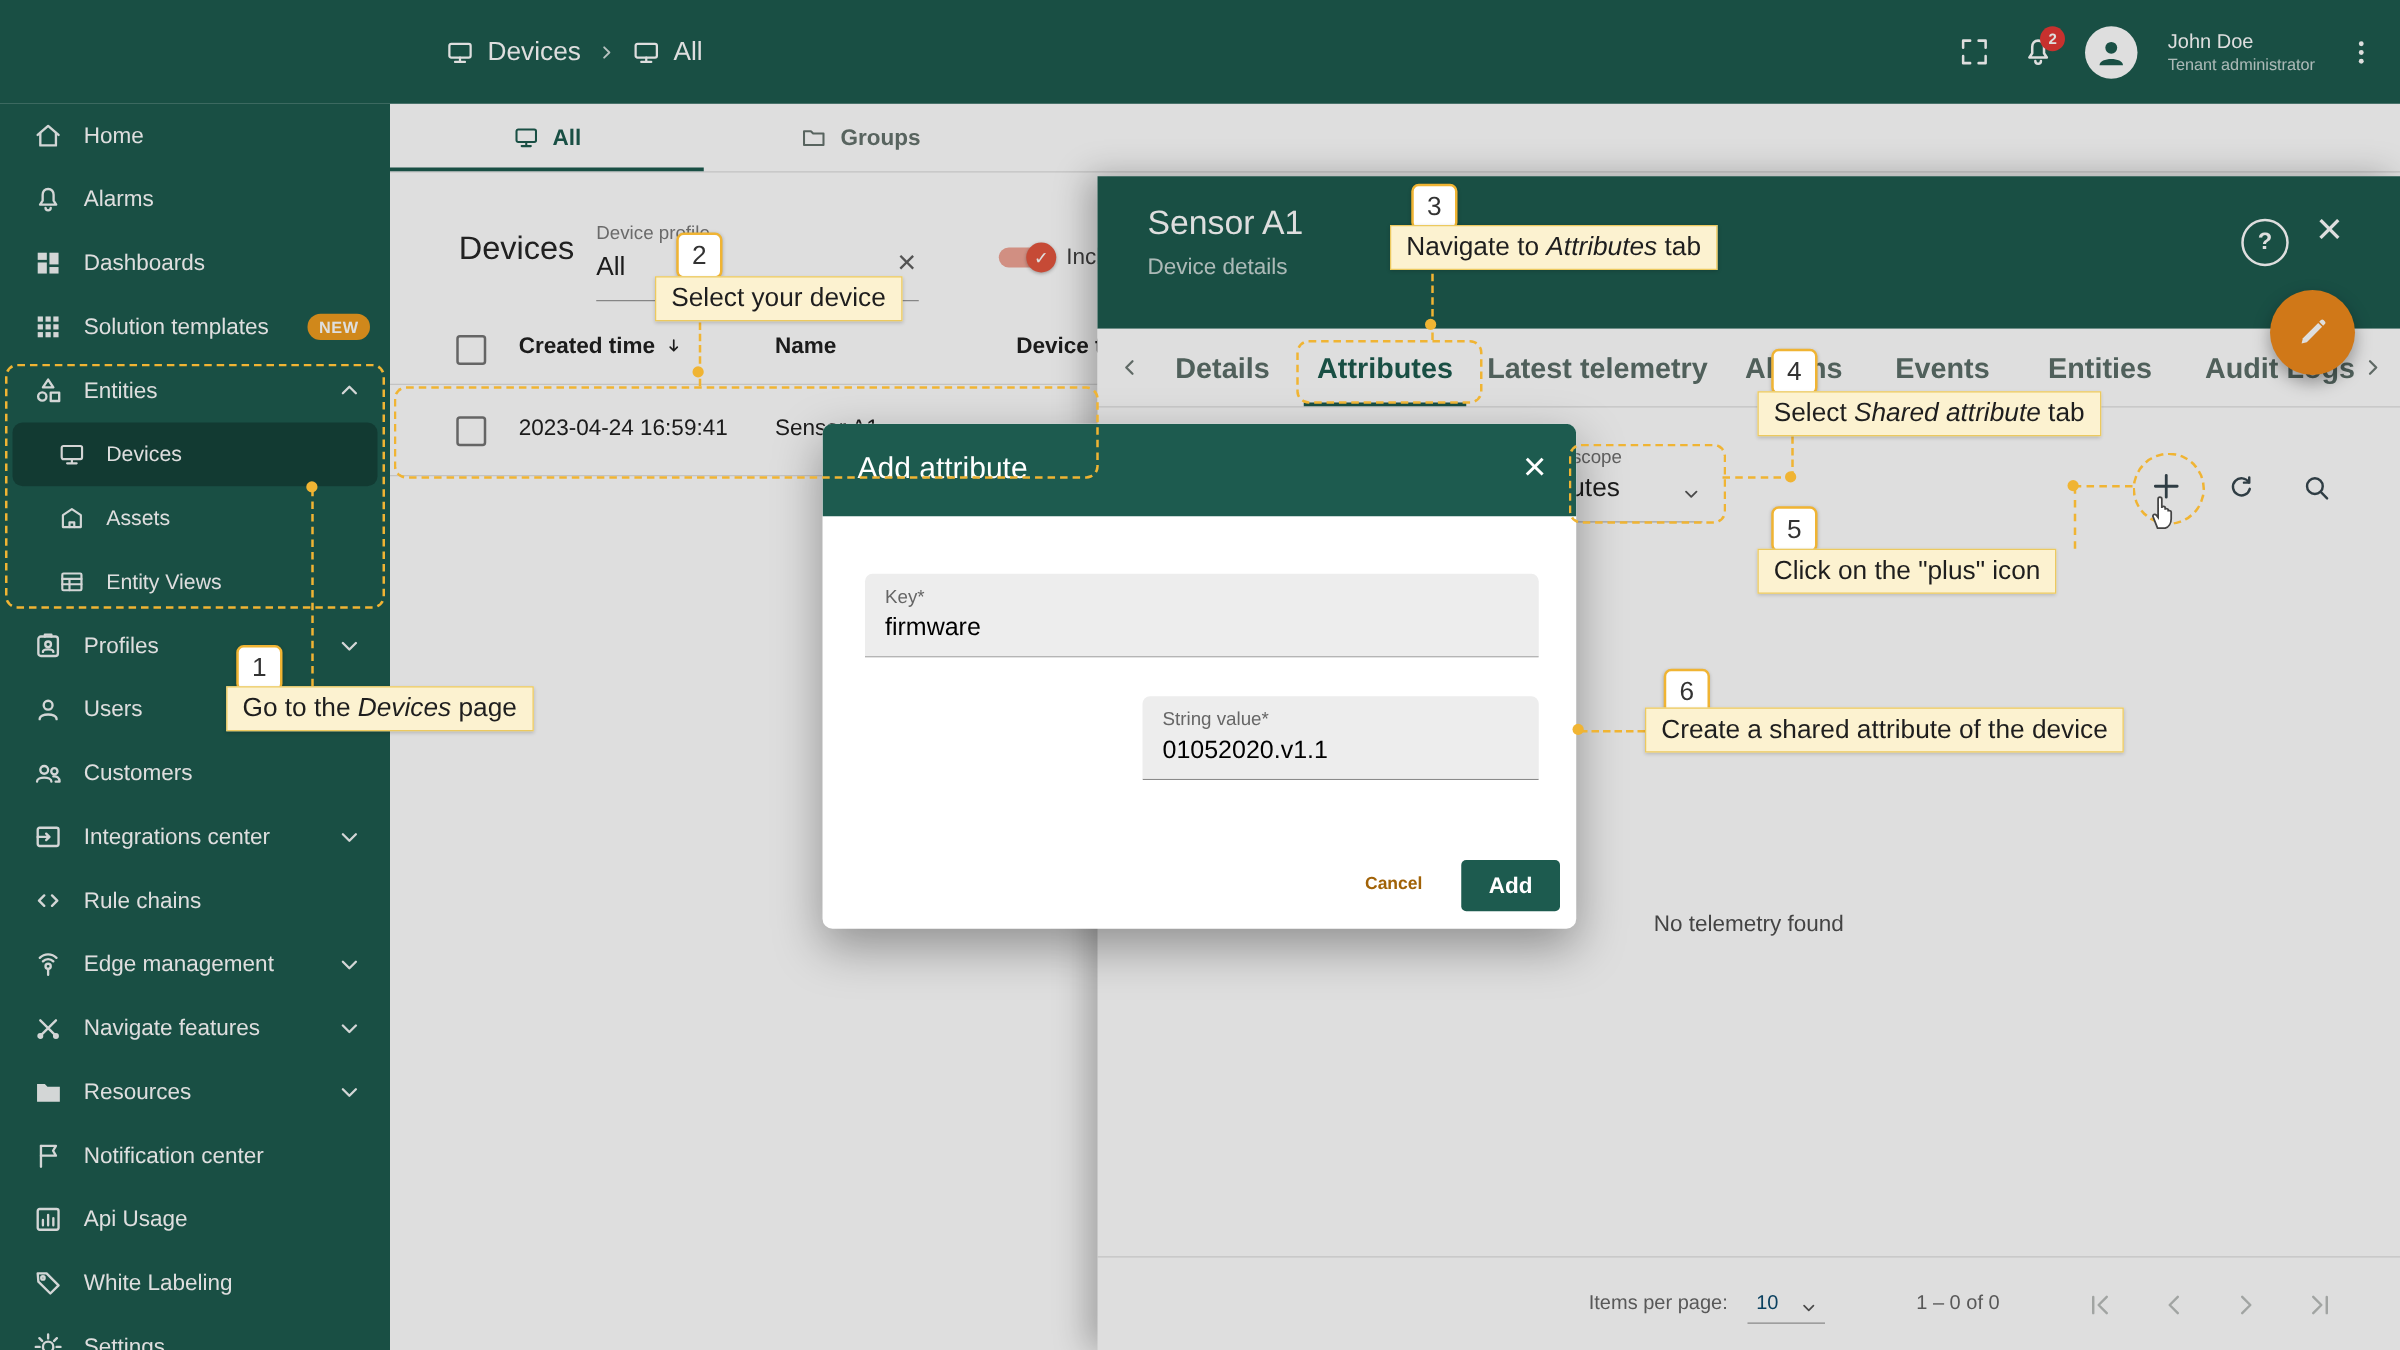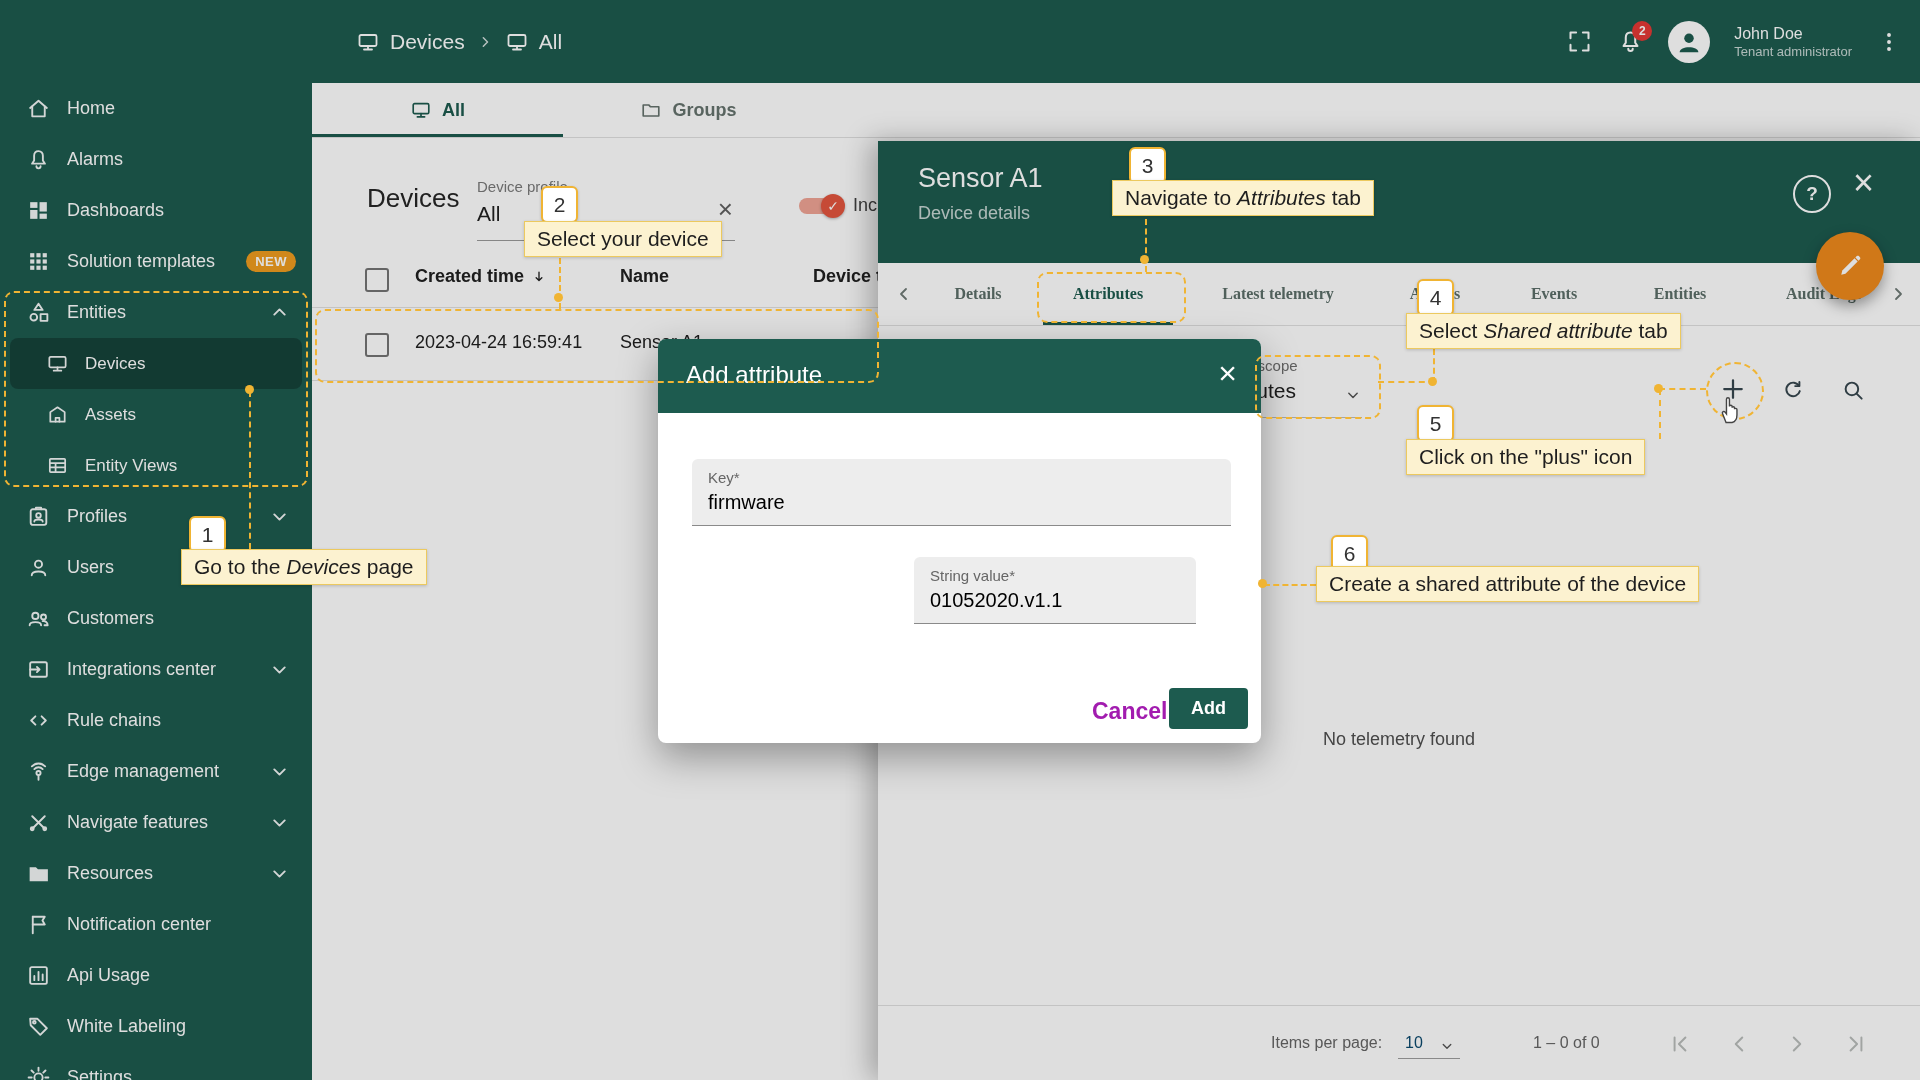--- a/index.html
+++ b/index.html
@@ -63,21 +63,21 @@
   .d-header{position:absolute;left:0;top:0;right:0;height:122px;background:#1d5b4f;color:#fff;}
   .d-title{position:absolute;left:40px;top:22px;font-size:27px;font-weight:500;}
   .d-subtitle{position:absolute;left:40px;top:62px;font-size:18px;opacity:.75;}
   .d-help{position:absolute;left:915px;top:34px;width:34px;height:34px;border:2px solid #fff;border-radius:50%;
     color:#fff;font-size:19px;font-weight:700;display:flex;align-items:center;justify-content:center;cursor:pointer;}
   .d-close{position:absolute;left:975px;top:24px;font-size:36px;color:#fff;cursor:pointer;line-height:1;}
   .fab{position:absolute;left:938px;top:91px;width:68px;height:68px;border-radius:50%;background:#ef8a1c;
     display:flex;align-items:center;justify-content:center;box-shadow:0 6px 14px rgba(0,0,0,.35);cursor:pointer;z-index:3;}
   .d-tabs{position:absolute;left:0;top:122px;right:0;height:62px;border-bottom:1px solid #e0e0e0;background:#fff;}
   .dtab{position:absolute;top:0;height:62px;line-height:62px;transform:translateX(-50%);
-    font-size:16px;font-weight:600;color:#5c6f69;white-space:nowrap;cursor:pointer;font-family:Liberation Serif, serif;}
+    font-size:23px;font-weight:600;color:#5c6f69;white-space:nowrap;cursor:pointer;}
   .dtab.active{color:#1d5b4f;}
   .d-ink{position:absolute;left:165px;bottom:0;width:130px;height:3px;background:#1d5b4f;}
   .tab-chev{position:absolute;top:19px;color:#6f7a76;cursor:pointer;}
   .scope-label{position:absolute;left:272px;top:216px;font-size:15px;color:#6f6f6f;white-space:nowrap;}
   .scope-value{position:absolute;left:272px;top:238px;font-size:21px;color:#212121;white-space:nowrap;cursor:pointer;}
   .scope-arrow{position:absolute;left:465px;top:244px;color:#555;}
   .scope-line{position:absolute;left:272px;top:276px;width:212px;border-bottom:1px solid #bdbdbd;}
   .tool-ic{position:absolute;color:#37474f;cursor:pointer;}
   .d-empty{position:absolute;left:0;right:0;top:588px;text-align:center;font-size:18px;color:#4f4f4f;}
   .d-pager{position:absolute;left:0;right:0;top:864px;height:76px;border-top:1px solid #e0e0e0;}
@@ -89,22 +89,22 @@
   .dialog{position:absolute;left:658px;top:339px;width:603px;height:404px;background:#fff;border-radius:8px;
     overflow:hidden;z-index:50;box-shadow:0 14px 38px rgba(0,0,0,.35);}
   .dlg-header{position:absolute;left:0;top:0;right:0;height:74px;background:#1d5b4f;color:#fff;}
   .dlg-title{position:absolute;left:28px;top:22px;font-size:24px;font-weight:500;}
   .dlg-close{position:absolute;right:24px;top:18px;font-size:32px;cursor:pointer;line-height:1;}
   .ffield{position:absolute;background:#ededed;border-bottom:1px solid #8a8a8a;border-radius:6px 6px 0 0;height:66px;}
   .ff-label{position:absolute;left:16px;top:10px;font-size:15px;color:#666;}
   .ff-value{position:absolute;left:16px;bottom:11px;font-size:20px;color:#000000;white-space:nowrap;}
   .ff-ticon{position:absolute;left:16px;bottom:10px;font-size:21px;font-weight:700;color:#5f6368;}
   .ff-arrow{position:absolute;right:10px;bottom:14px;color:#555;}
-  .dlg-cancel{position:absolute;left:428px;top:358px;background:none;border:none;color:#a21caf;
-    font-family:inherit;font-size:23px;font-weight:700;cursor:pointer;}
+  .dlg-cancel{position:absolute;left:428px;top:358px;background:none;border:none;color:#a16207;
+    font-family:inherit;font-size:14px;font-weight:700;cursor:pointer;}
   .dlg-add{position:absolute;left:511px;top:349px;background:#1d5b4f;border:none;color:#fff;
     font-family:inherit;font-size:18px;font-weight:700;padding:10px 22px;border-radius:4px;cursor:pointer;}
 
   
   .annotations{position:absolute;inset:0;z-index:60;pointer-events:none;}
   .dash-rect{position:absolute;border:2px dashed #f0b433;border-radius:10px;}
   .dash-circle{position:absolute;border:2px dashed #f0b433;border-radius:50%;}
   .dash-v{position:absolute;border-left:2px dashed #f0b433;width:0;}
   .dash-h{position:absolute;border-top:2px dashed #f0b433;height:0;}
   .dot{position:absolute;width:9px;height:9px;border-radius:50%;background:#f0b433;}
@@ -470,21 +470,21 @@
 
   <div class="dialog">
     <div class="dlg-header">
       <div class="dlg-title">Add attribute</div>
       <div class="dlg-close">×</div>
     </div>
     <div class="ffield" style="left:34px;top:120px;width:539px">
       <div class="ff-label">Key*</div>
       <div class="ff-value">firmware</div>
     </div>
-    <div class="ffield" style="left:256px;top:218px;width:282px">
+    <div class="ffield" style="left:256px;top:218px;width:317px">
       <div class="ff-label">String value*</div>
       <div class="ff-value">01052020.v1.1</div>
     </div>
     <button class="dlg-cancel">Cancel</button>
     <button class="dlg-add">Add</button>
   </div>
 
   <div class="annotations">
 
     <div class="dash-rect" style="left:4px;top:291px;width:300px;height:192px"></div>

